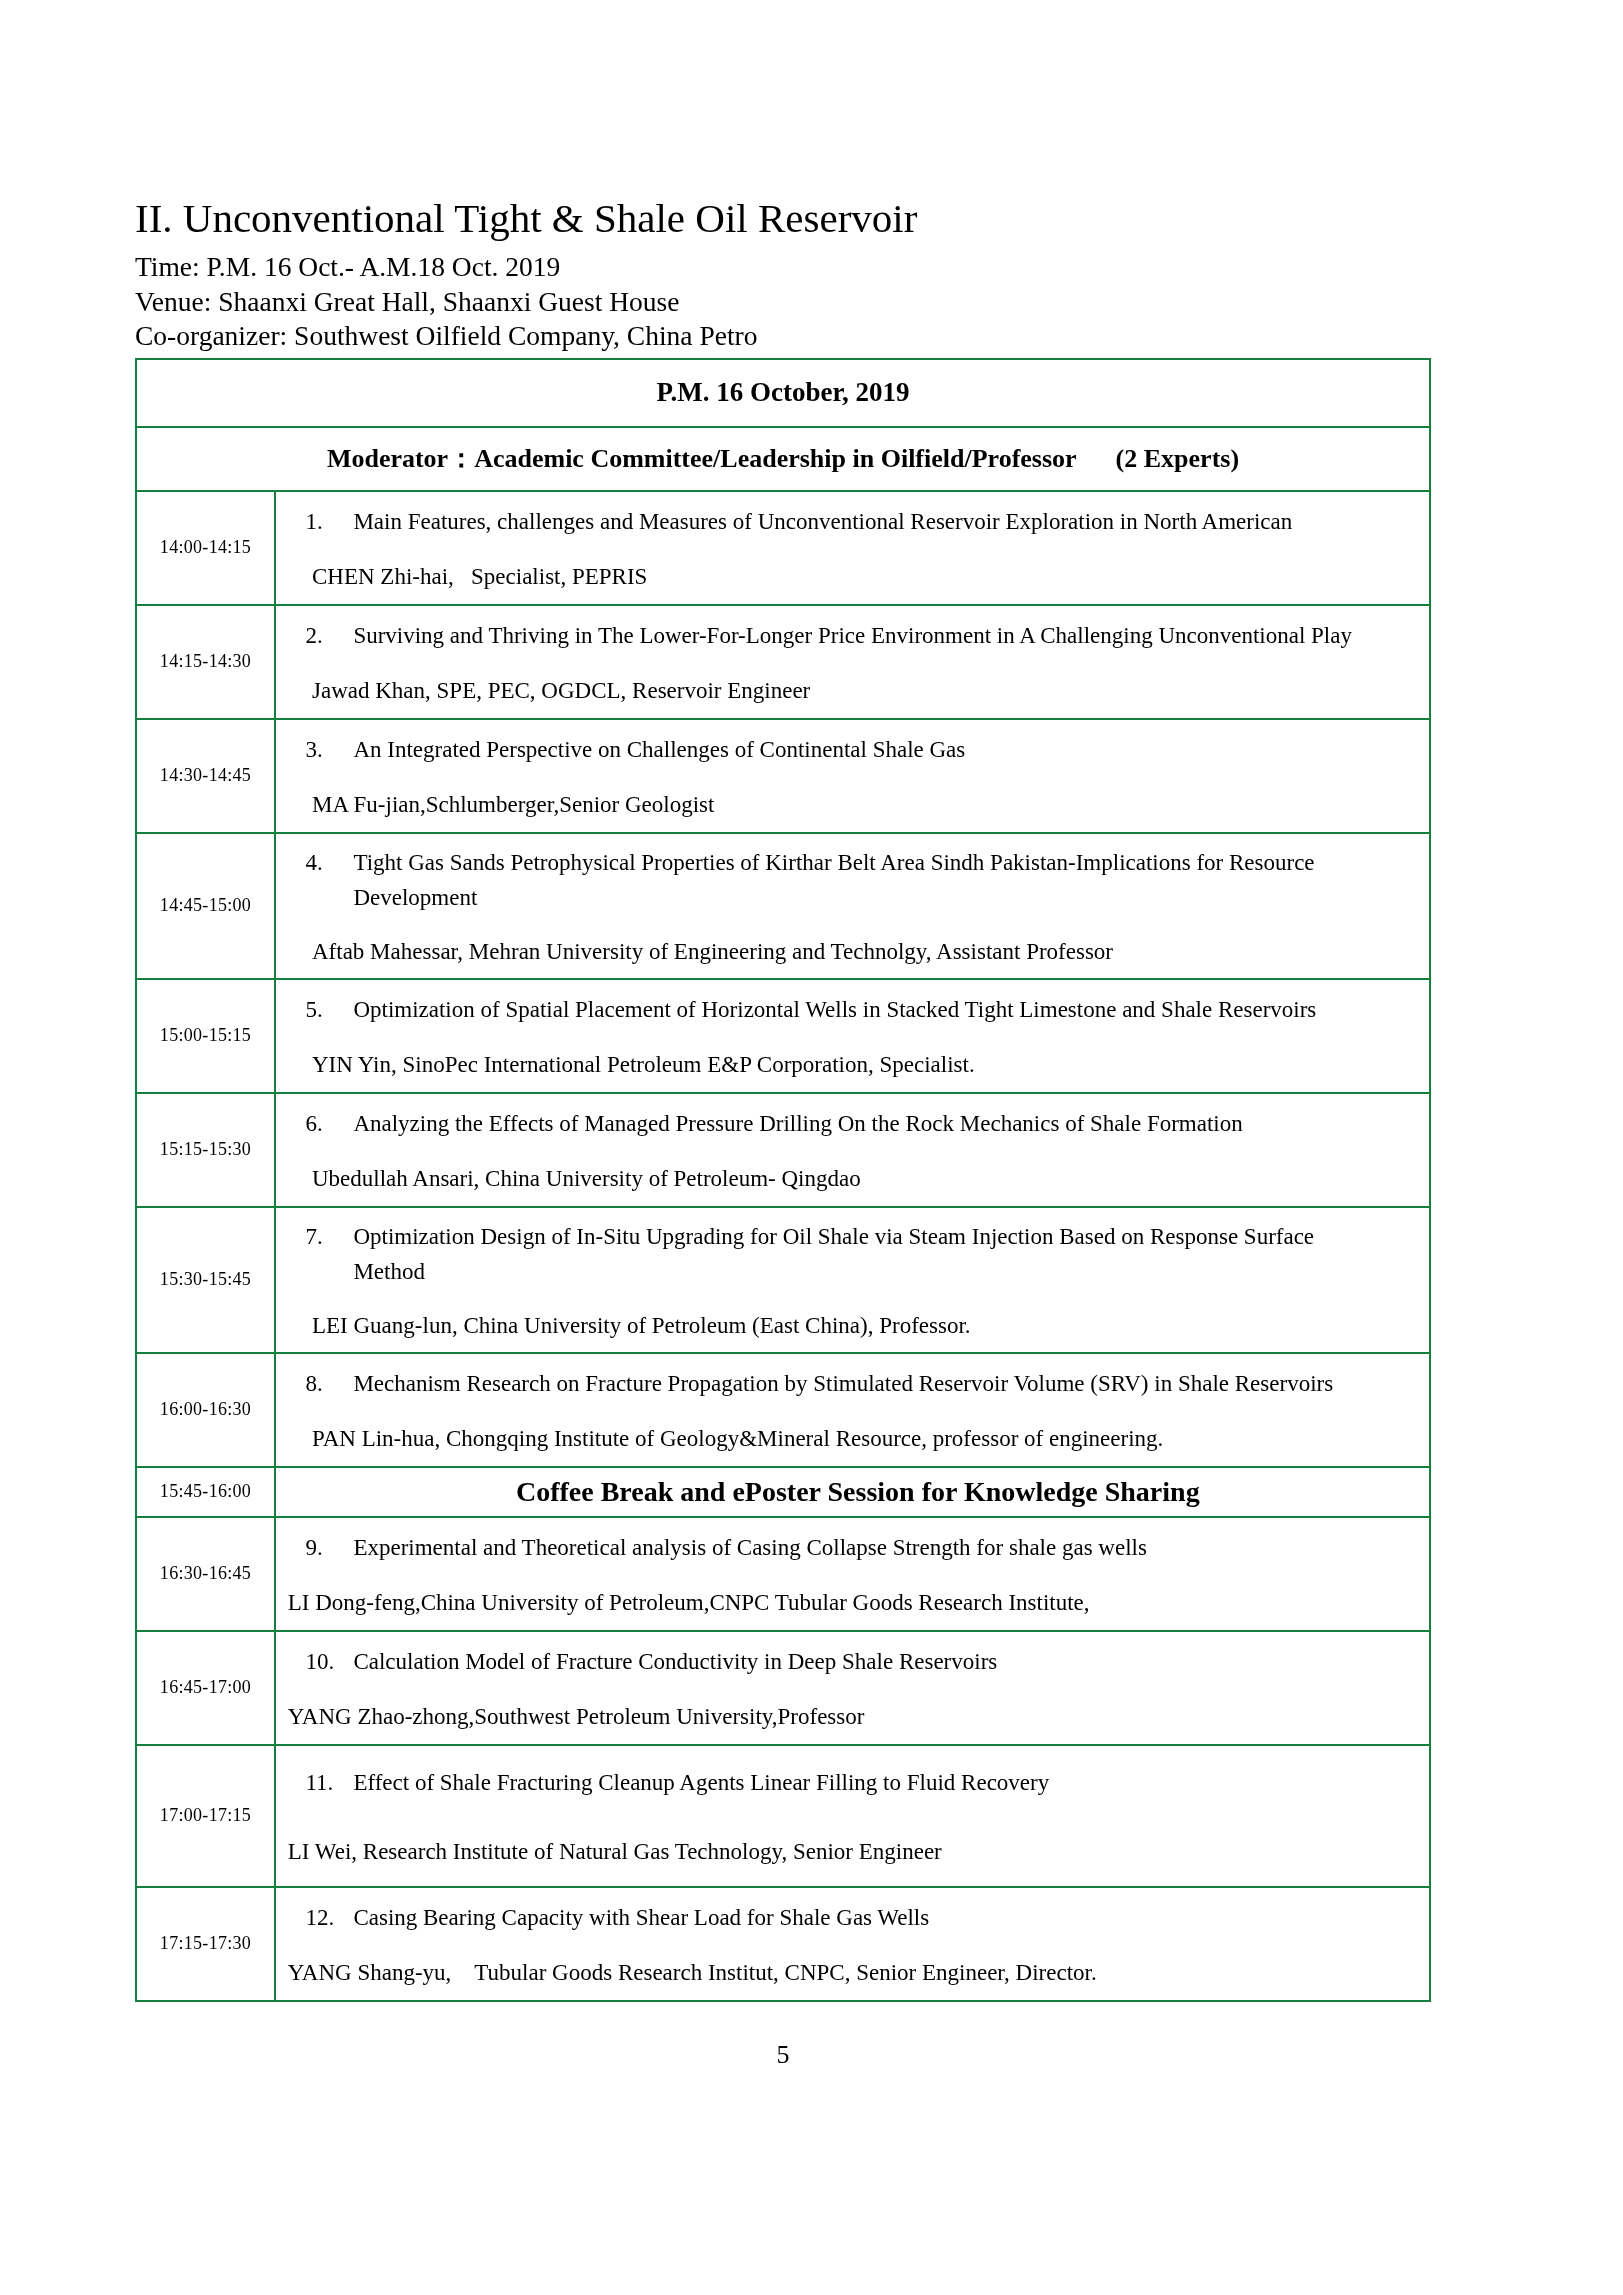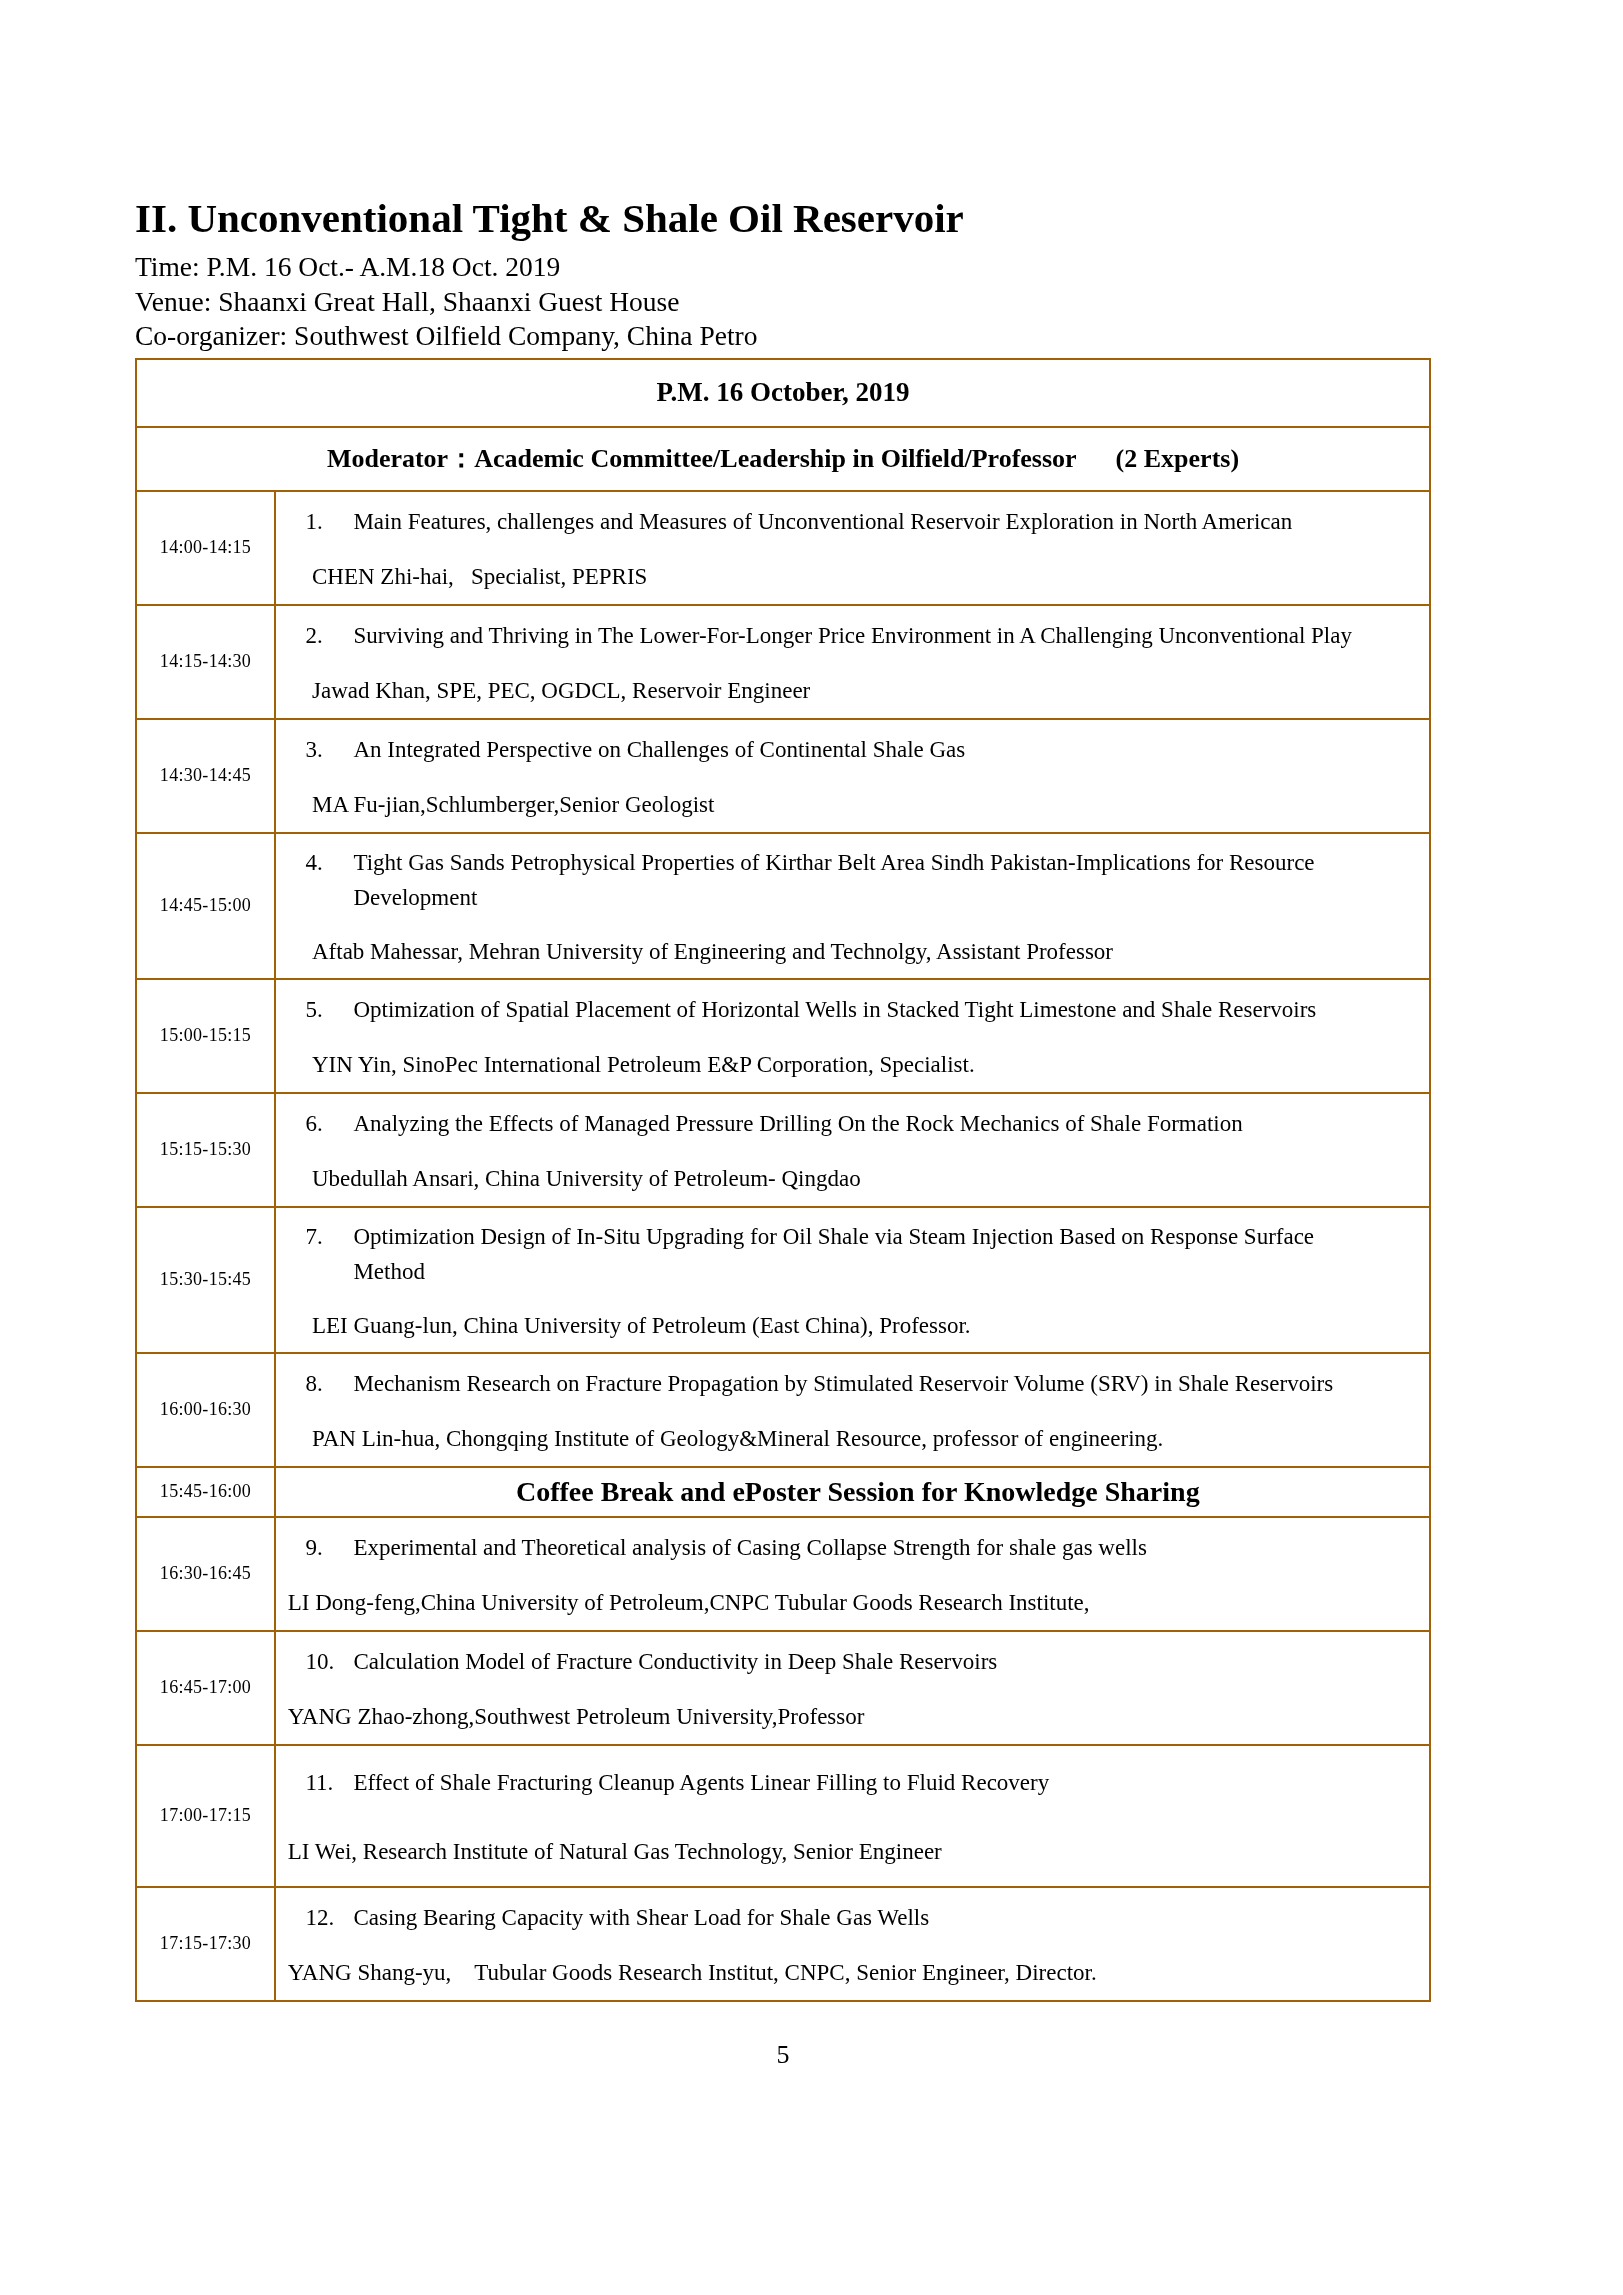--- a/index.html
+++ b/index.html
@@ -17,38 +17,38 @@
     overflow: hidden;
   }
   .content {
     position: absolute;
     left: 135px;
     top: 195px;
     width: 1296px;
   }
   .doc-title {
     font-size: 41px;
-    font-weight: bold;
+    font-weight: normal;
     line-height: 1.16;
     margin-bottom: 7.9px;
     letter-spacing: 0px;
   }
   .info-line {
     font-size: 27.5px;
     line-height: 1.24;
   }
   .info-block { margin-bottom: 5.2px; }
 
   table.schedule {
     border-collapse: collapse;
     table-layout: fixed;
     width: 1296px;
   }
   td {
-    border: 2px solid #a16207;
+    border: 2px solid #15803d;
     padding: 0;
     vertical-align: middle;
   }
   .col-time { width: 139px; }
 
   .th-cell {
     height: 68px;
     text-align: center;
     font-weight: bold;
     font-size: 27px;

